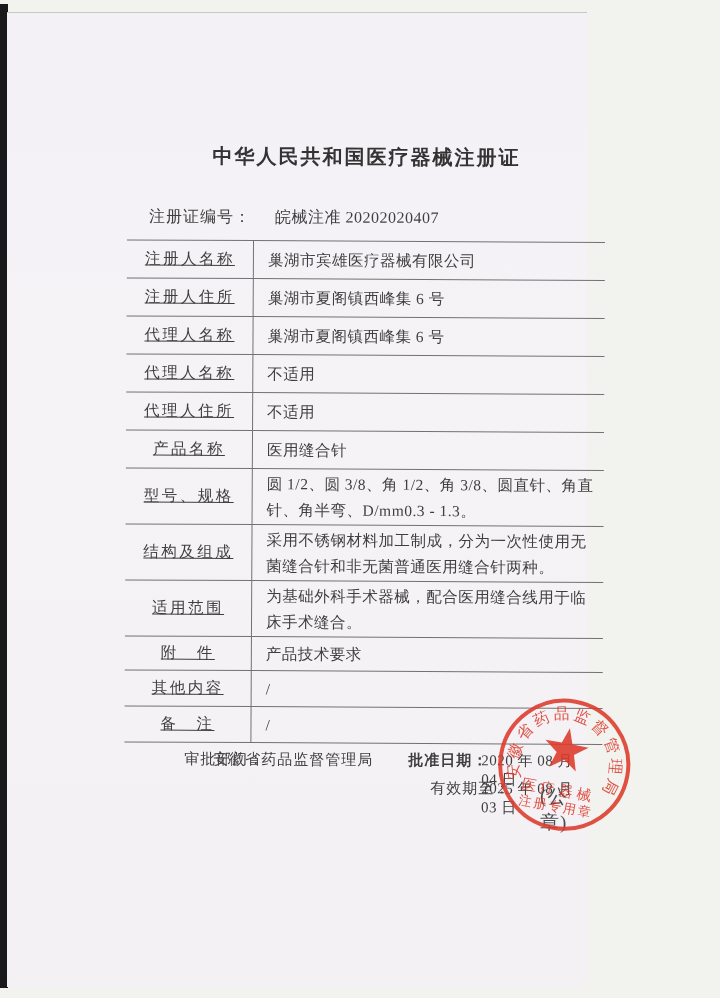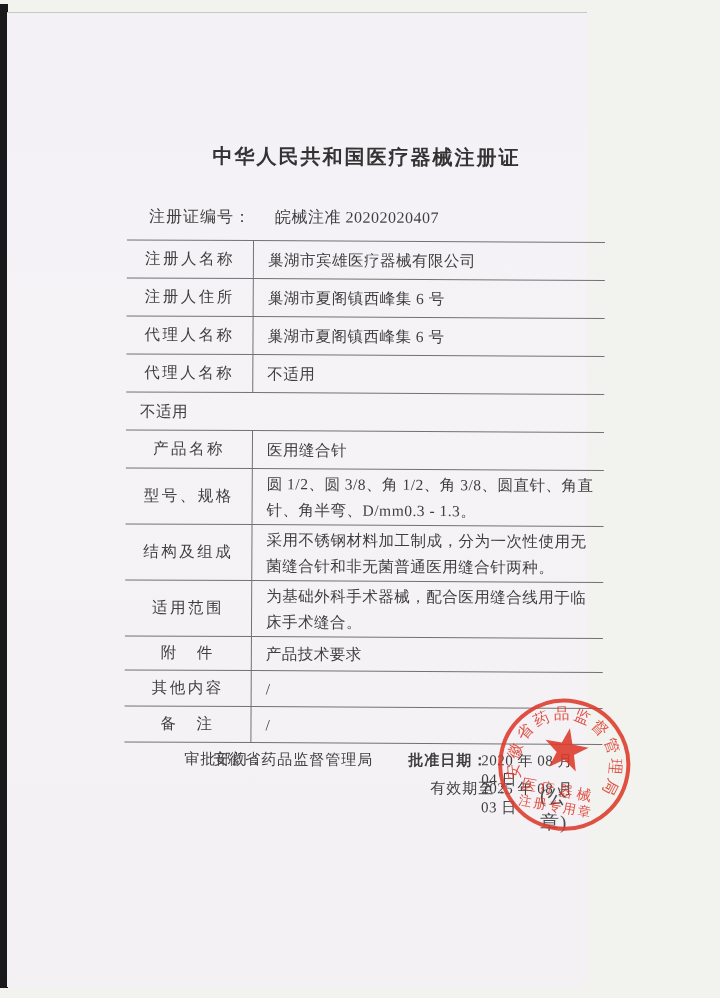--- a/index.html
+++ b/index.html
@@ -33,21 +33,21 @@
   .regtable{
     left:121px;top:226px;width:478px;
     border-top:1px solid #737173;
     font-size:15.5px;
   }
   .row{display:flex;border-bottom:1px solid #737173;}
   .r38{height:37px;} .r56{height:55px;} .r34{height:33px;} .r36{height:35px;}
   .cell{display:flex;align-items:center;}
   .cell.label{
     width:126px;border-right:1px solid #737173;
-    justify-content:center;letter-spacing:2.5px;flex:none;
+    justify-content:center;letter-spacing:2.5px;flex:none;text-decoration:underline;
   }
   .cell.value{
     flex:1;padding:3px 10px 3px 14px;line-height:26px;letter-spacing:0.5px;
   }
   .footer-text{font-size:15px;letter-spacing:1px;}
   .f-dept-label{left:143px;top:736px;margin-left:38px;}
   .f-dept-value{left:210px;top:736px;}
   .f-date-label{left:405px;top:736px;font-weight:bold;}
   .f-date-value{left:478px;top:736px;letter-spacing:0.5px;}
   .f-valid-label{left:427px;top:764px;}
@@ -78,20 +78,21 @@
       </div>
       <div class="row r38">
         <div class="cell label">代理人名称</div>
         <div class="cell value">巢湖市夏阁镇西峰集 6 号</div>
       </div>
       <div class="row r38">
         <div class="cell label">代理人名称</div>
         <div class="cell value">不适用</div>
       </div>
       <div class="row r38">
+        <div class="cell label">代理人住所</div>
         <div class="cell value">不适用</div>
       </div>
       <div class="row r38">
         <div class="cell label">产品名称</div>
         <div class="cell value">医用缝合针</div>
       </div>
       <div class="row r56">
         <div class="cell label">型号、规格</div>
         <div class="cell value">圆 1/2、圆 3/8、角 1/2、角 3/8、圆直针、角直针、角半弯、D/mm0.3 - 1.3。</div>
       </div>

